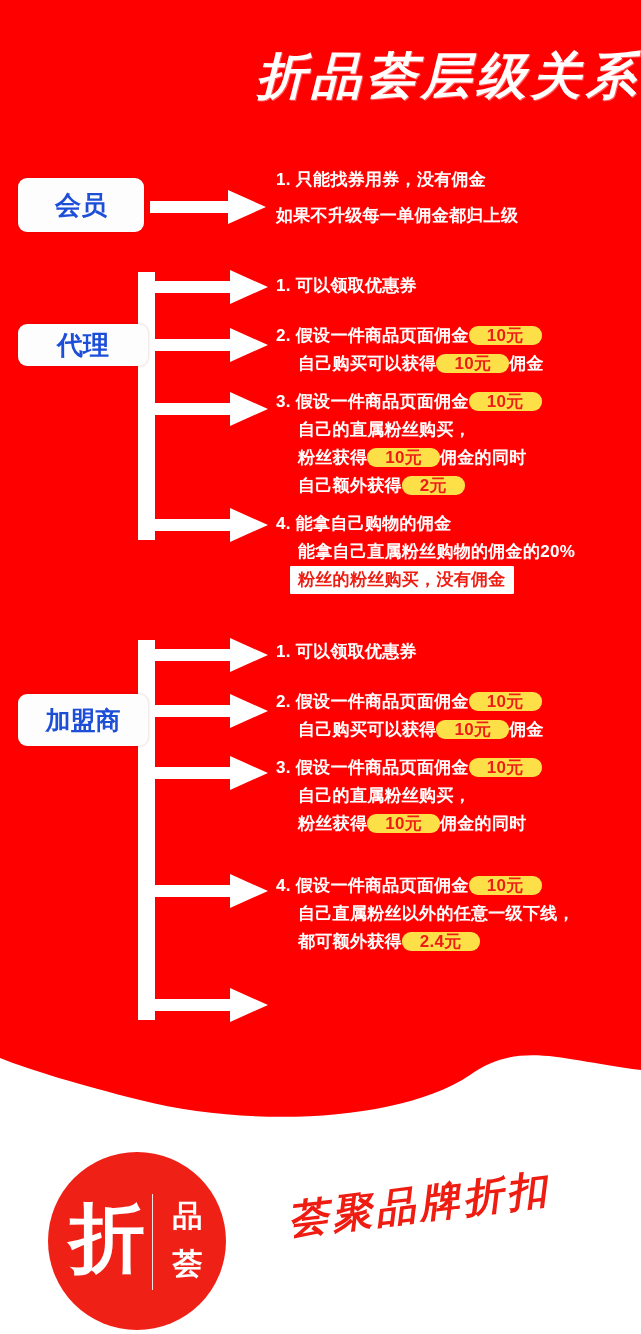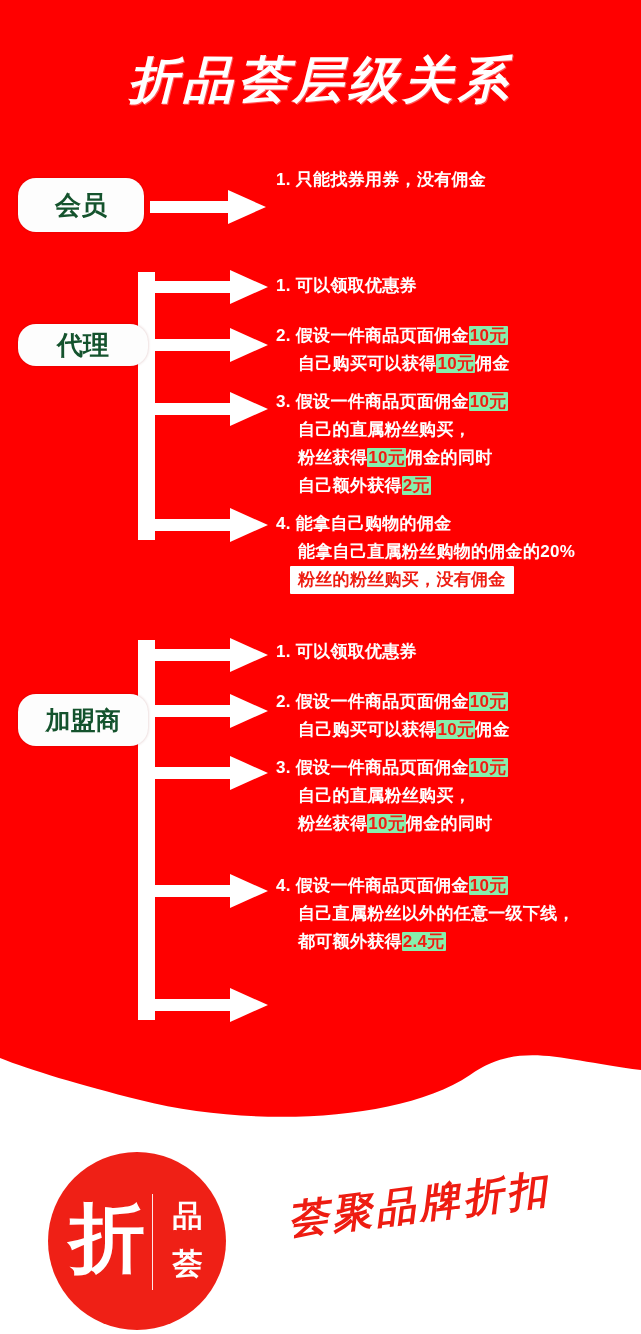--- a/index.html
+++ b/index.html
@@ -8,55 +8,55 @@
     font-family:"Liberation Sans","DejaVu Sans",sans-serif;
   }
   #stage{position:absolute;inset:0;width:641px;height:1334px;background:#ffffff;}
 
   
   #red-panel{position:absolute;left:0;top:0;width:641px;height:1120px;}
   #red-panel svg{display:block;width:641px;height:1120px;}
 
   
   #title{
-    position:absolute;left:0;top:52px;width:641px;text-align:center;
+    position:absolute;left:0;top:52px;width:641px;text-align:right;
     color:#ffffff;font-size:50px;line-height:56px;font-weight:bold;
-    font-family:Liberation Serif, serif;
+    font-family:Liberation Mono, monospace;
     letter-spacing:5px;
     font-style:italic;
     text-shadow:1px 1px 0 rgba(255,255,255,.35);
     white-space:nowrap;
   }
 
   
   .role-pill{
-    position:absolute;background:#fdfdfd;border-radius:18px;
+    position:absolute;background:#fdfdfd;border-radius:9px;
     display:flex;align-items:center;justify-content:center;
-    color:#14532d;font-weight:bold;
+    color:#1d4ed8;font-weight:bold;
     box-shadow:0 0 3px rgba(120,0,0,.25);
     z-index:6;
   }
 
   
   .arrow{position:absolute;z-index:4;}
   .arrow svg{display:block;}
   .trunk{position:absolute;background:#ffffff;z-index:3;}
 
   
   .itemblk{position:absolute;color:#ffffff;z-index:5;}
   .itemblk .ln{
     white-space:nowrap;font-weight:bold;
     font-size:17px;line-height:28px;
     letter-spacing:.3px;
     text-shadow:0 0 1px rgba(255,255,255,.2);
   }
   .itemblk .ln.indent{padding-left:22px;}
   .hl{
-    background:#86efac;color:#ee1c11;padding:0 1px;
-    border-radius:1px;font-weight:bold;
+    background:#fde047;color:#ee1c11;padding:0 18px;
+    border-radius:9px;font-weight:bold;
   }
   .hl-block{
     background:#ffffff;color:#ee1c11;padding:0 8px;border-radius:1px;
     display:inline-block;
   }
 
   
   #logo-circle{
     position:absolute;left:48px;top:1152px;width:178px;height:178px;
     border-radius:50%;background:#ef2016;z-index:7;
@@ -108,20 +108,25 @@
         <path d="M0,11 H78 V0 L116,17 L78,34 V23 H0 Z" fill="#ffffff"></path>
       </svg>
   </div>
 
   <div class="itemblk" style="left:276px;top:166px;">
     <div class="ln">
       <span>1.</span>
       <span>只能找券用券，没有佣金</span>
     </div>
   </div>
+  <div class="itemblk" style="left:276px;top:202px;">
+    <div class="ln">
+      <span>如果不升级每一单佣金都归上级</span>
+    </div>
+  </div>
 
   <div class="trunk" style="left:138px;top:272px;width:17px;height:268px;"></div>
 
   <div class="role-pill" style="left:18px;top:324px;width:130px;height:42px;font-size:26px;">
     <span>代理</span>
   </div>
 
   <div class="arrow" style="left:138px;top:270px;">
     <svg width="130" height="34" viewBox="0 0 130 34">
         <path d="M0,11 H92 V0 L130,17 L92,34 V23 H0 Z" fill="#ffffff"></path>

